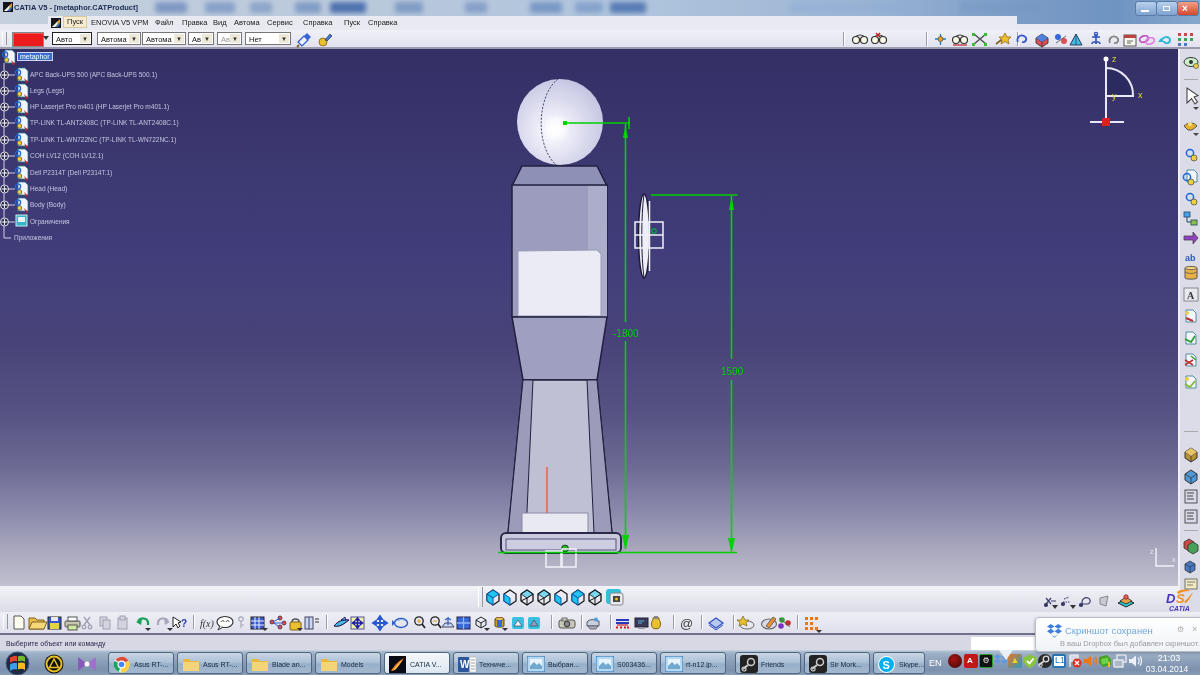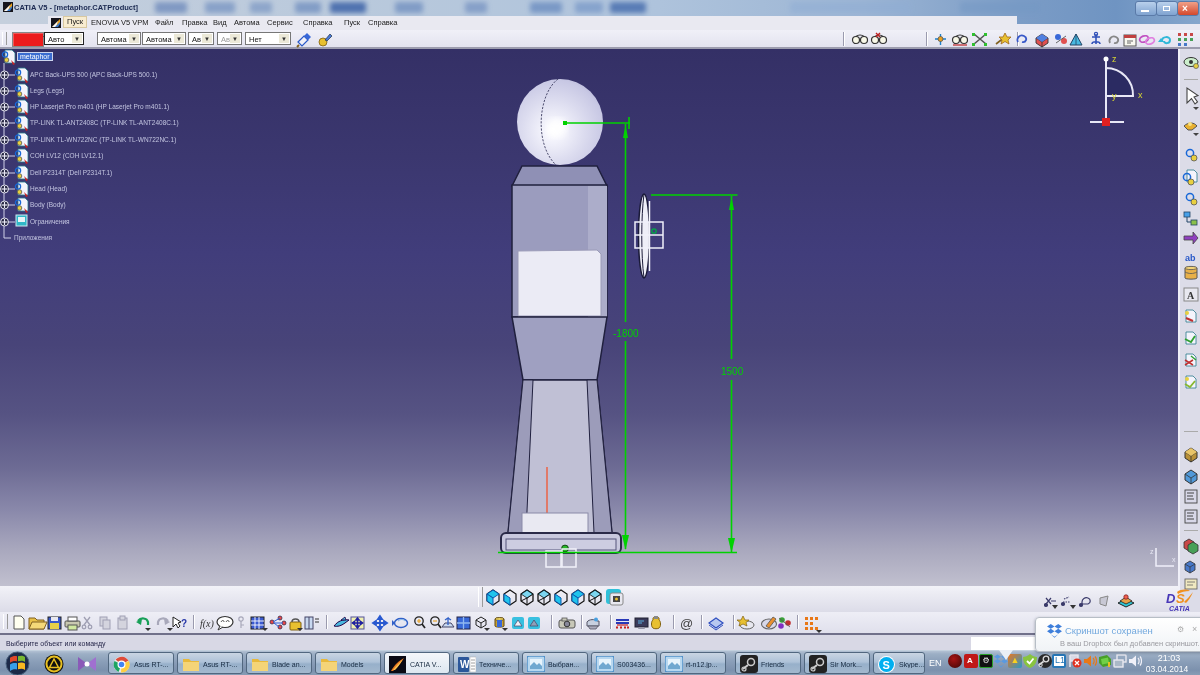--- a/index.html
+++ b/index.html
@@ -97,21 +97,21 @@
   <rect x="13.5" y="2.5" width="6" height="5" fill="none" stroke="#555" stroke-width="1.2"></rect>
   <rect x="15.5" y="1" width="6" height="5" fill="#e9e9f1" stroke="#555" stroke-width="1.2"></rect>
   <path d="M26,2 L32,8 M32,2 L26,8" stroke="#555" stroke-width="1.3"></path>
  </svg>
 </div>
 
 <div class="abs" id="toolbar1">
  <div class="abs" style="left:2px;top:2px;width:3px;height:13px;border-left:1px solid #fff;border-right:1px solid #999;"></div>
  <div class="abs" style="left:12px;top:2px;width:30px;height:13px;background:#ec1c1c;border:1px solid #888;box-shadow:inset 1px 1px 0 #fff4;"></div>
  <div class="abs" style="left:43px;top:6px;width:0;height:0;border-left:3px solid transparent;border-right:3px solid transparent;border-top:4px solid #333;"></div>
- <div class="combo" style="left:44px;width:40px;border:1px solid #222;">Авто<div class="da">▼</div></div>
+ <div class="combo" style="left:52px;width:40px;border:1px solid #222;">Авто<div class="da">▼</div></div>
  <div class="combo" style="left:97px;width:44px;">Автома<div class="da">▼</div></div>
  <div class="combo" style="left:142px;width:44px;">Автома<div class="da">▼</div></div>
  <div class="combo" style="left:188px;width:26px;">Ав<div class="da">▼</div></div>
  <div class="combo" style="left:217px;width:25px;color:#999;">Ав<div class="da">▼</div></div>
  <div class="combo" style="left:245px;width:46px;">Нет<div class="da">▼</div></div>
  <svg class="abs" style="left:296px;top:2px" width="40" height="16">
   <path d="M2,10 L8,4 L12,8 L6,14 Z" fill="#f0f0f8" stroke="#2858c8" stroke-width="1.2"></path>
   <path d="M8,4 L11,1 L15,5 L12,8 Z" fill="#3868d8"></path>
   <path d="M3,13 L1,15" stroke="#806020" stroke-width="2"></path>
   <circle cx="27" cy="10" r="4" fill="#e8c030" stroke="#806010" stroke-width="0.8"></circle>

